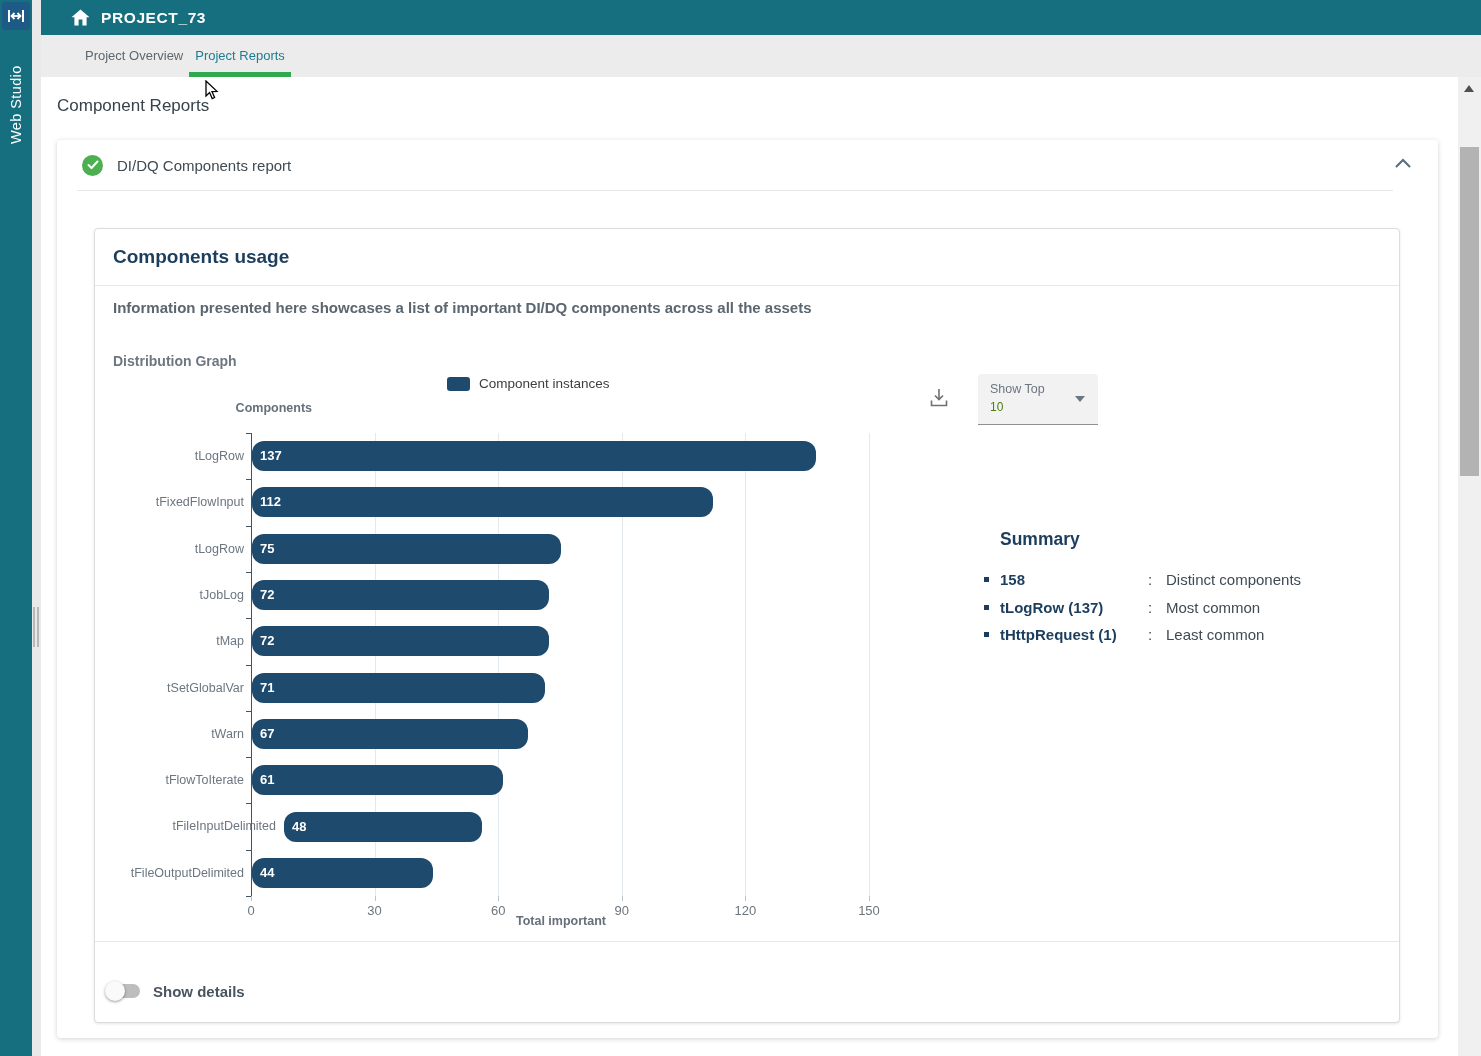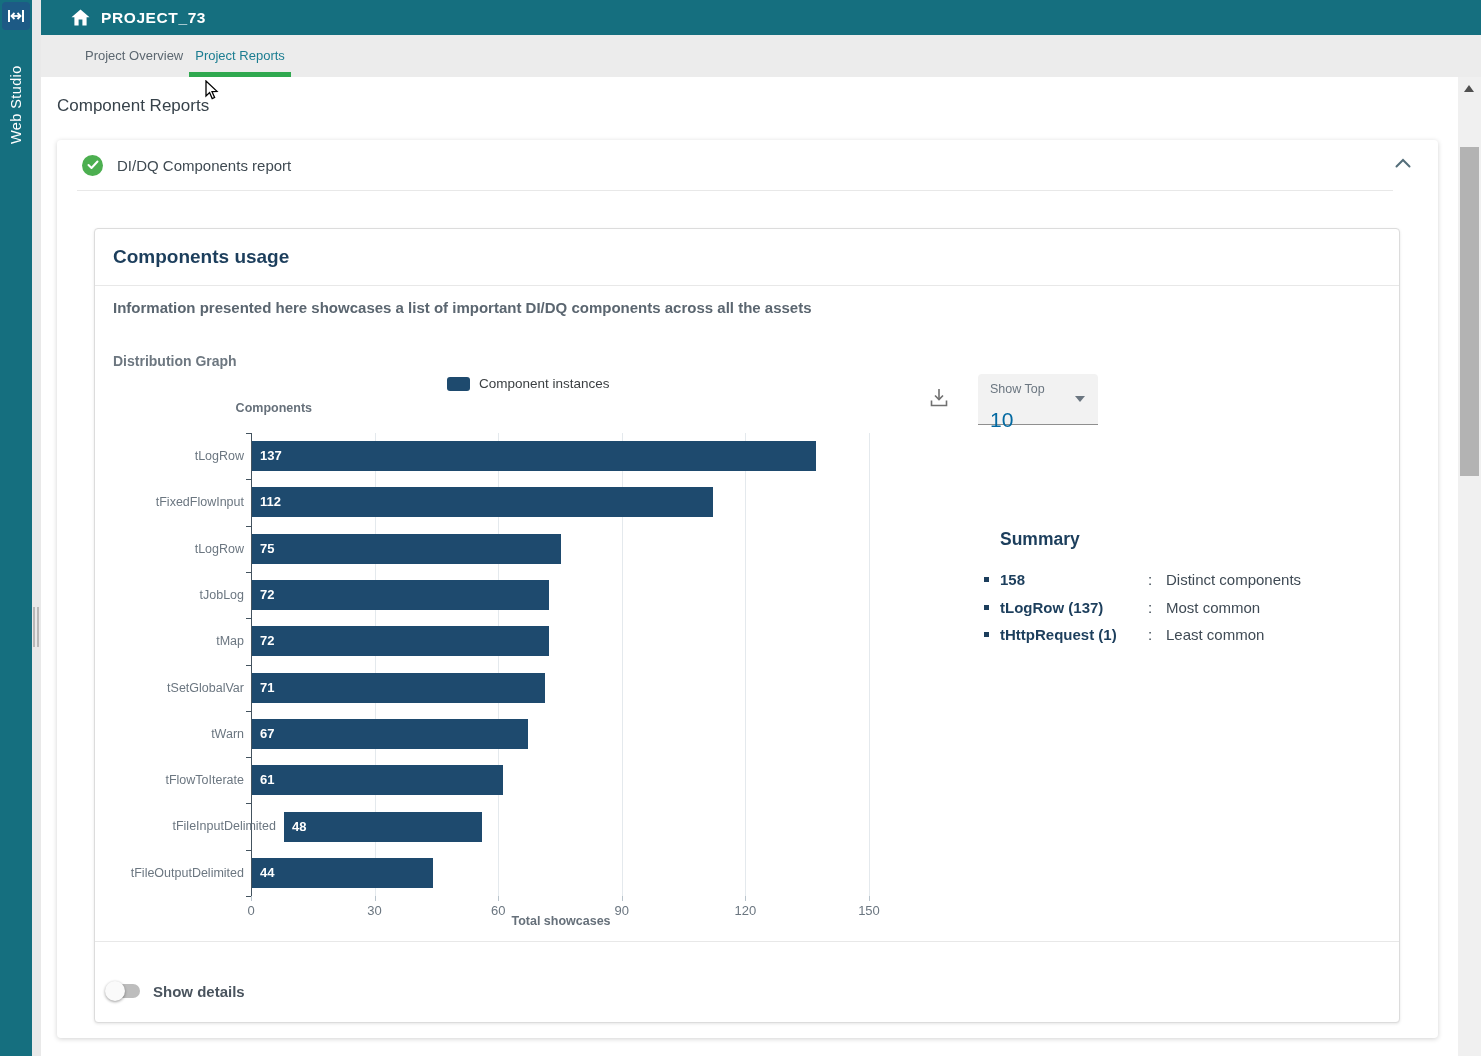--- a/index.html
+++ b/index.html
@@ -44,33 +44,33 @@
   .card-desc { position:absolute; left:18px; top:70px; font-size:15px; font-weight:700; color:#5b6670; }
   .dist-label { position:absolute; left:18px; top:124px; font-size:14px; font-weight:700; color:#6d7780; }
 
   
   .legend { position:absolute; left:352px; top:147px; display:flex; align-items:center; gap:9px; cursor:pointer; }
   .legend-swatch { width:23px; height:14px; border-radius:3px; }
   .legend-label { font-size:13.5px; color:#3c4043; }
   .download-btn { position:absolute; left:832px; top:156px; width:24px; height:24px; display:flex; align-items:center; justify-content:center; cursor:pointer; }
   .showtop { position:absolute; left:883px; top:145px; width:120px; height:51px; background:#f2f2f2; border-bottom:1px solid #8f8f8f; border-radius:4px 4px 0 0; padding:8px 12px 0 12px; cursor:pointer; }
   .showtop-label { font-size:12.5px; color:#6b7680; }
-  .showtop-value { font-size:21px; color:#0369a1; margin-top:12px; }
+  .showtop-value { font-size:12px; color:#4d7c0f; margin-top:4px; }
   .showtop-caret { position:absolute; right:13px; top:22px; width:0; height:0; border-left:5px solid transparent; border-right:5px solid transparent; border-top:6px solid #6b7680; }
 
   
   .y-axis-title { position:absolute; left:97px; top:172px; width:120px; text-align:right; font-size:12.5px; font-weight:700; color:#66707a; }
   .plot { position:absolute; left:156px; top:204px; width:620px; height:463px; }
   .y-axis-line { position:absolute; left:0; top:0; width:1px; height:463px; background:#44535f; }
   .gridline { position:absolute; top:0; width:1px; height:463px; background:#e4e9ed; }
   .y-tick { position:absolute; left:-5px; width:5px; height:1px; background:#44535f; }
   .x-tick { position:absolute; top:463px; width:1px; height:5px; background:#b9c4cc; }
   .bar-row { position:absolute; left:0; width:620px; }
   .cat-label { position:absolute; left:-197px; width:190px; text-align:right; font-size:12.5px; color:#6b7680; }
-  .bar { position:absolute; left:1px; height:30px; }
+  .bar { position:absolute; left:1px; height:30px;border-radius:12px; }
   .bar-value { color:#fff; font-size:13px; font-weight:600; line-height:30px; padding-left:8px; }
   .x-label { position:absolute; top:470px; width:40px; text-align:center; font-size:13px; color:#6b7680; }
   .x-axis-title { position:absolute; left:210px; top:481px; width:200px; text-align:center; font-size:12.5px; font-weight:700; color:#66707a; }
 
   
   .summary { position:absolute; left:881px; top:300px; width:400px; }
   .summary-title { font-size:17.5px; font-weight:700; color:#1c3e5c;margin-left:24px; }
   .summary-list { margin-top:16px; display:grid; grid-template-columns:24px 148px 16px auto; grid-auto-rows:27.5px; align-items:center; }
   .summary-bullet { width:5px; height:5px; background:#1c3e5c; margin-left:8px; }
   .summary-value { font-size:15px; font-weight:700; color:#1c3e5c; }
@@ -176,21 +176,21 @@
 
       <div class="showtop">
         <div class="showtop-label">Show Top</div>
         <div class="showtop-value">10</div>
         <div class="showtop-caret"></div>
       </div>
 
       <div class="y-axis-title">Components</div>
       <div class="plot" id="plot">
         <div class="y-axis-line"></div>
-        <div class="x-axis-title">Total showcases</div>
+        <div class="x-axis-title">Total important</div>
       <div class="x-tick" style="left: 0px;"></div>
           <div class="x-label" style="left: -20px;">0</div>
           <div class="gridline" style="left: 123.6px;"></div>
           <div class="x-tick" style="left: 123.6px;"></div>
           <div class="x-label" style="left: 103.6px;">30</div>
           <div class="gridline" style="left: 247.2px;"></div>
           <div class="x-tick" style="left: 247.2px;"></div>
           <div class="x-label" style="left: 227.2px;">60</div>
           <div class="gridline" style="left: 370.8px;"></div>
           <div class="x-tick" style="left: 370.8px;"></div>

